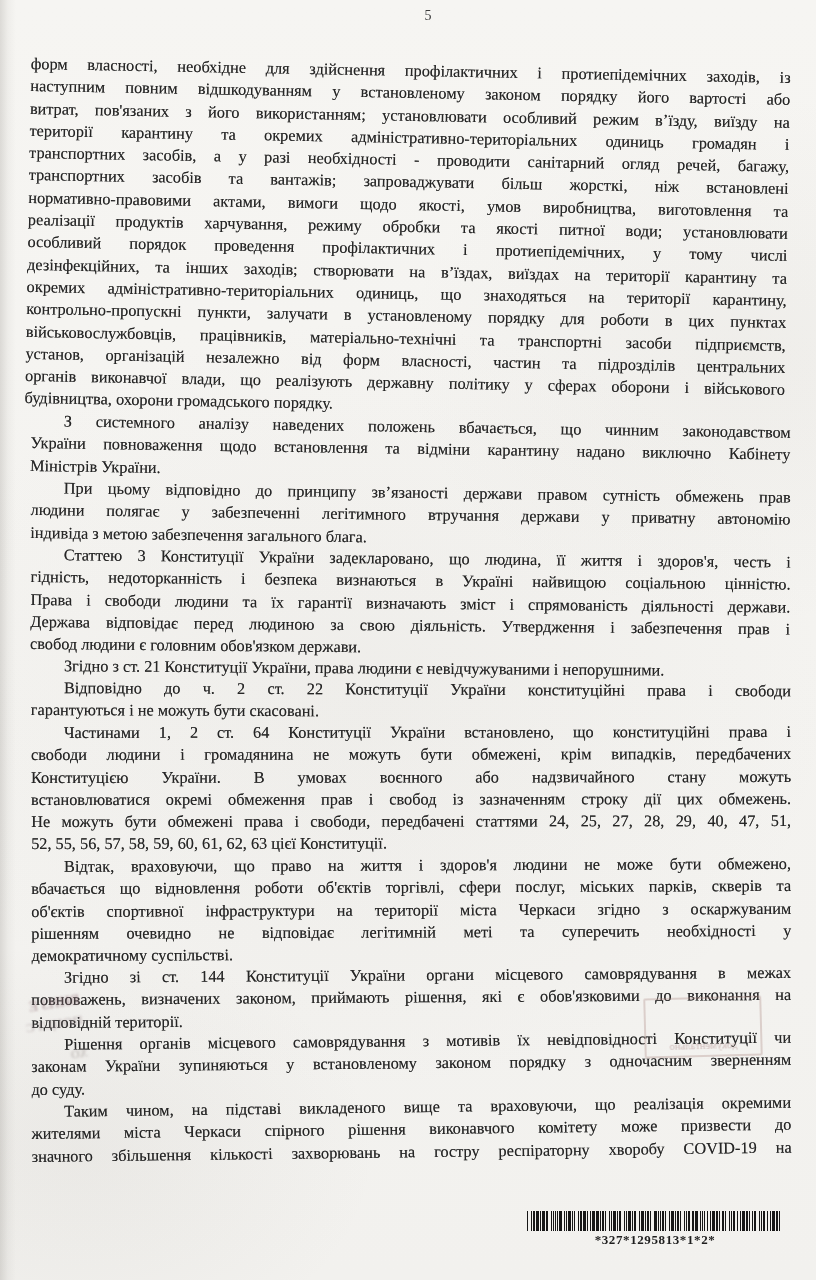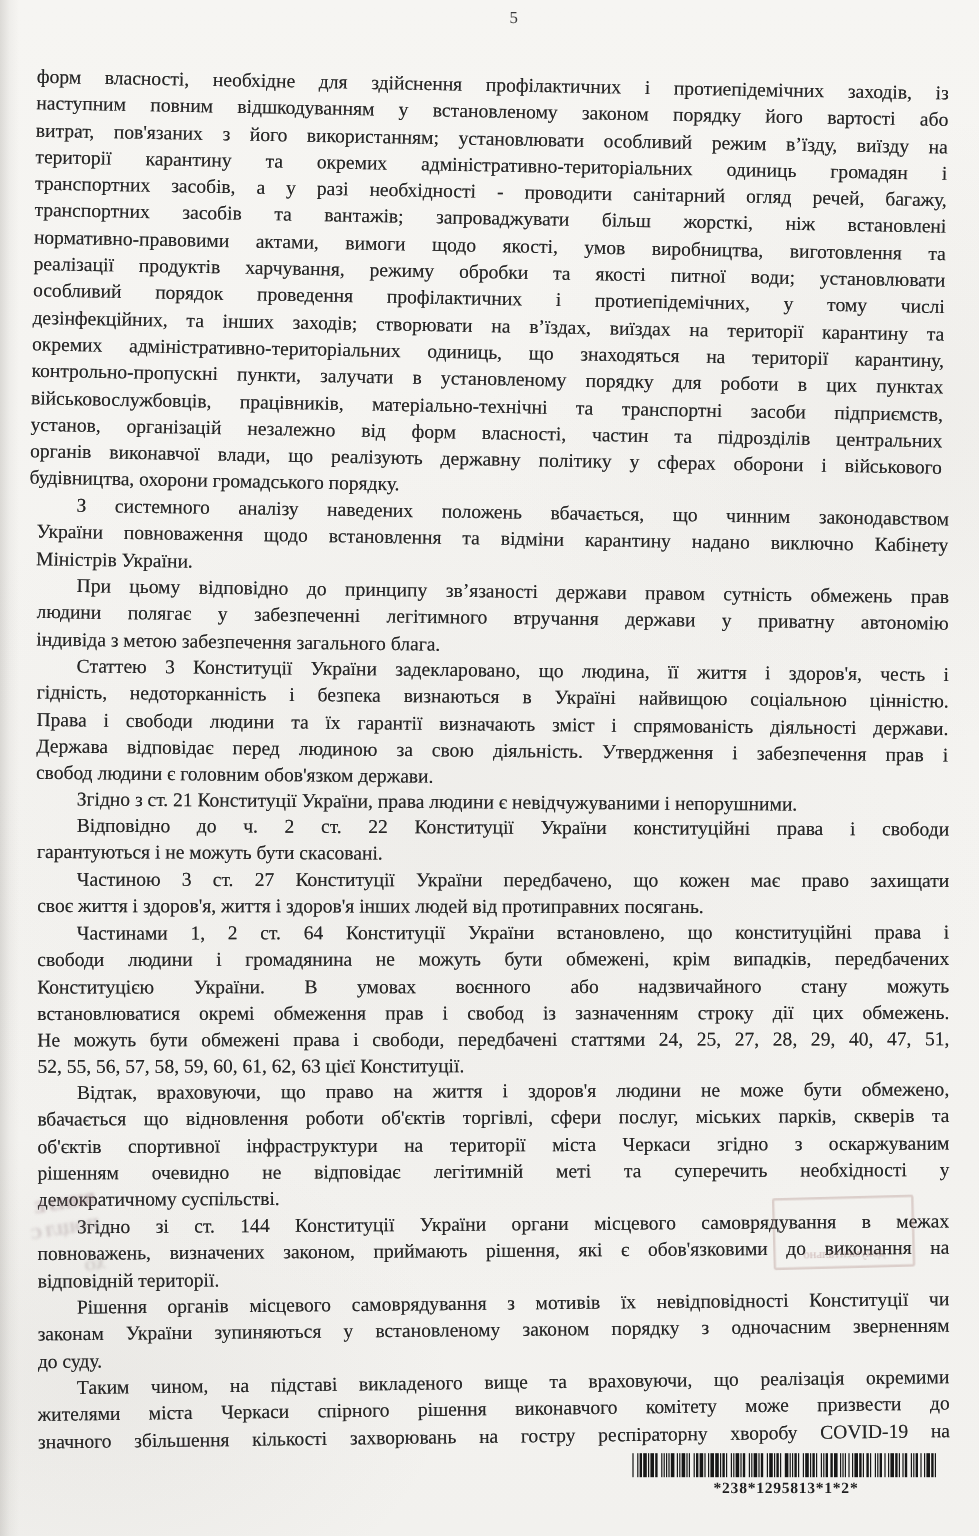--- a/index.html
+++ b/index.html
@@ -109,24 +109,20 @@
         <div class="line j">Держава відповідає перед людиною за свою діяльність. Утвердження і забезпечення прав і</div>
         <div class="line">свобод людини є головним обов'язком держави.</div>
       </div>
       <div class="para" style="transform: rotate(0.41deg);">
         <div class="line ind">Згідно з ст. 21 Конституції України, права людини є невідчужуваними і непорушними.</div>
       </div>
       <div class="para" style="transform: rotate(0.25deg);">
         <div class="line j ind">Відповідно до ч. 2 ст. 22 Конституції України конституційні права і свободи</div>
         <div class="line">гарантуються і не можуть бути скасовані.</div>
       </div>
-      <div class="para" style="transform: rotate(0.09deg);">
-        <div class="line j ind">Частиною 3 ст. 27 Конституції України передбачено, що кожен має право захищати</div>
-        <div class="line">своє життя і здоров'я, життя і здоров'я інших людей від протиправних посягань.</div>
-      </div>
       <div class="para" style="transform: rotate(-0.07deg);">
         <div class="line j ind">Частинами 1, 2 ст. 64 Конституції України встановлено, що конституційні права і</div>
         <div class="line j">свободи людини і громадянина не можуть бути обмежені, крім випадків, передбачених</div>
         <div class="line j">Конституцією України. В умовах воєнного або надзвичайного стану можуть</div>
         <div class="line j">встановлюватися окремі обмеження прав і свобод із зазначенням строку дії цих обмежень.</div>
         <div class="line j">Не можуть бути обмежені права і свободи, передбачені статтями 24, 25, 27, 28, 29, 40, 47, 51,</div>
         <div class="line">52, 55, 56, 57, 58, 59, 60, 61, 62, 63 цієї Конституції.</div>
       </div>
       <div class="para" style="transform: rotate(-0.23deg);">
         <div class="line j ind">Відтак, враховуючи, що право на життя і здоров'я людини  не може бути обмежено,</div>
@@ -328,16 +324,16 @@
         <span class="gap" style="width: 2.6px;"></span>
         <span class="bar" style="width: 1px;"></span>
         <span class="gap" style="width: 1px;"></span>
         <span class="bar" style="width: 2.6px;"></span>
         <span class="gap" style="width: 1px;"></span>
         <span class="bar" style="width: 2.6px;"></span>
         <span class="gap" style="width: 1px;"></span>
         <span class="bar" style="width: 1px;"></span>
         <span class="gap" style="width: 1.2px;"></span>
       </div>
-    <div class="barcode-label">*238*1295813*1*2*</div>
+    <div class="barcode-label">*327*1295813*1*2*</div>
   </div>
 
 </div>
 
 </body></html>

